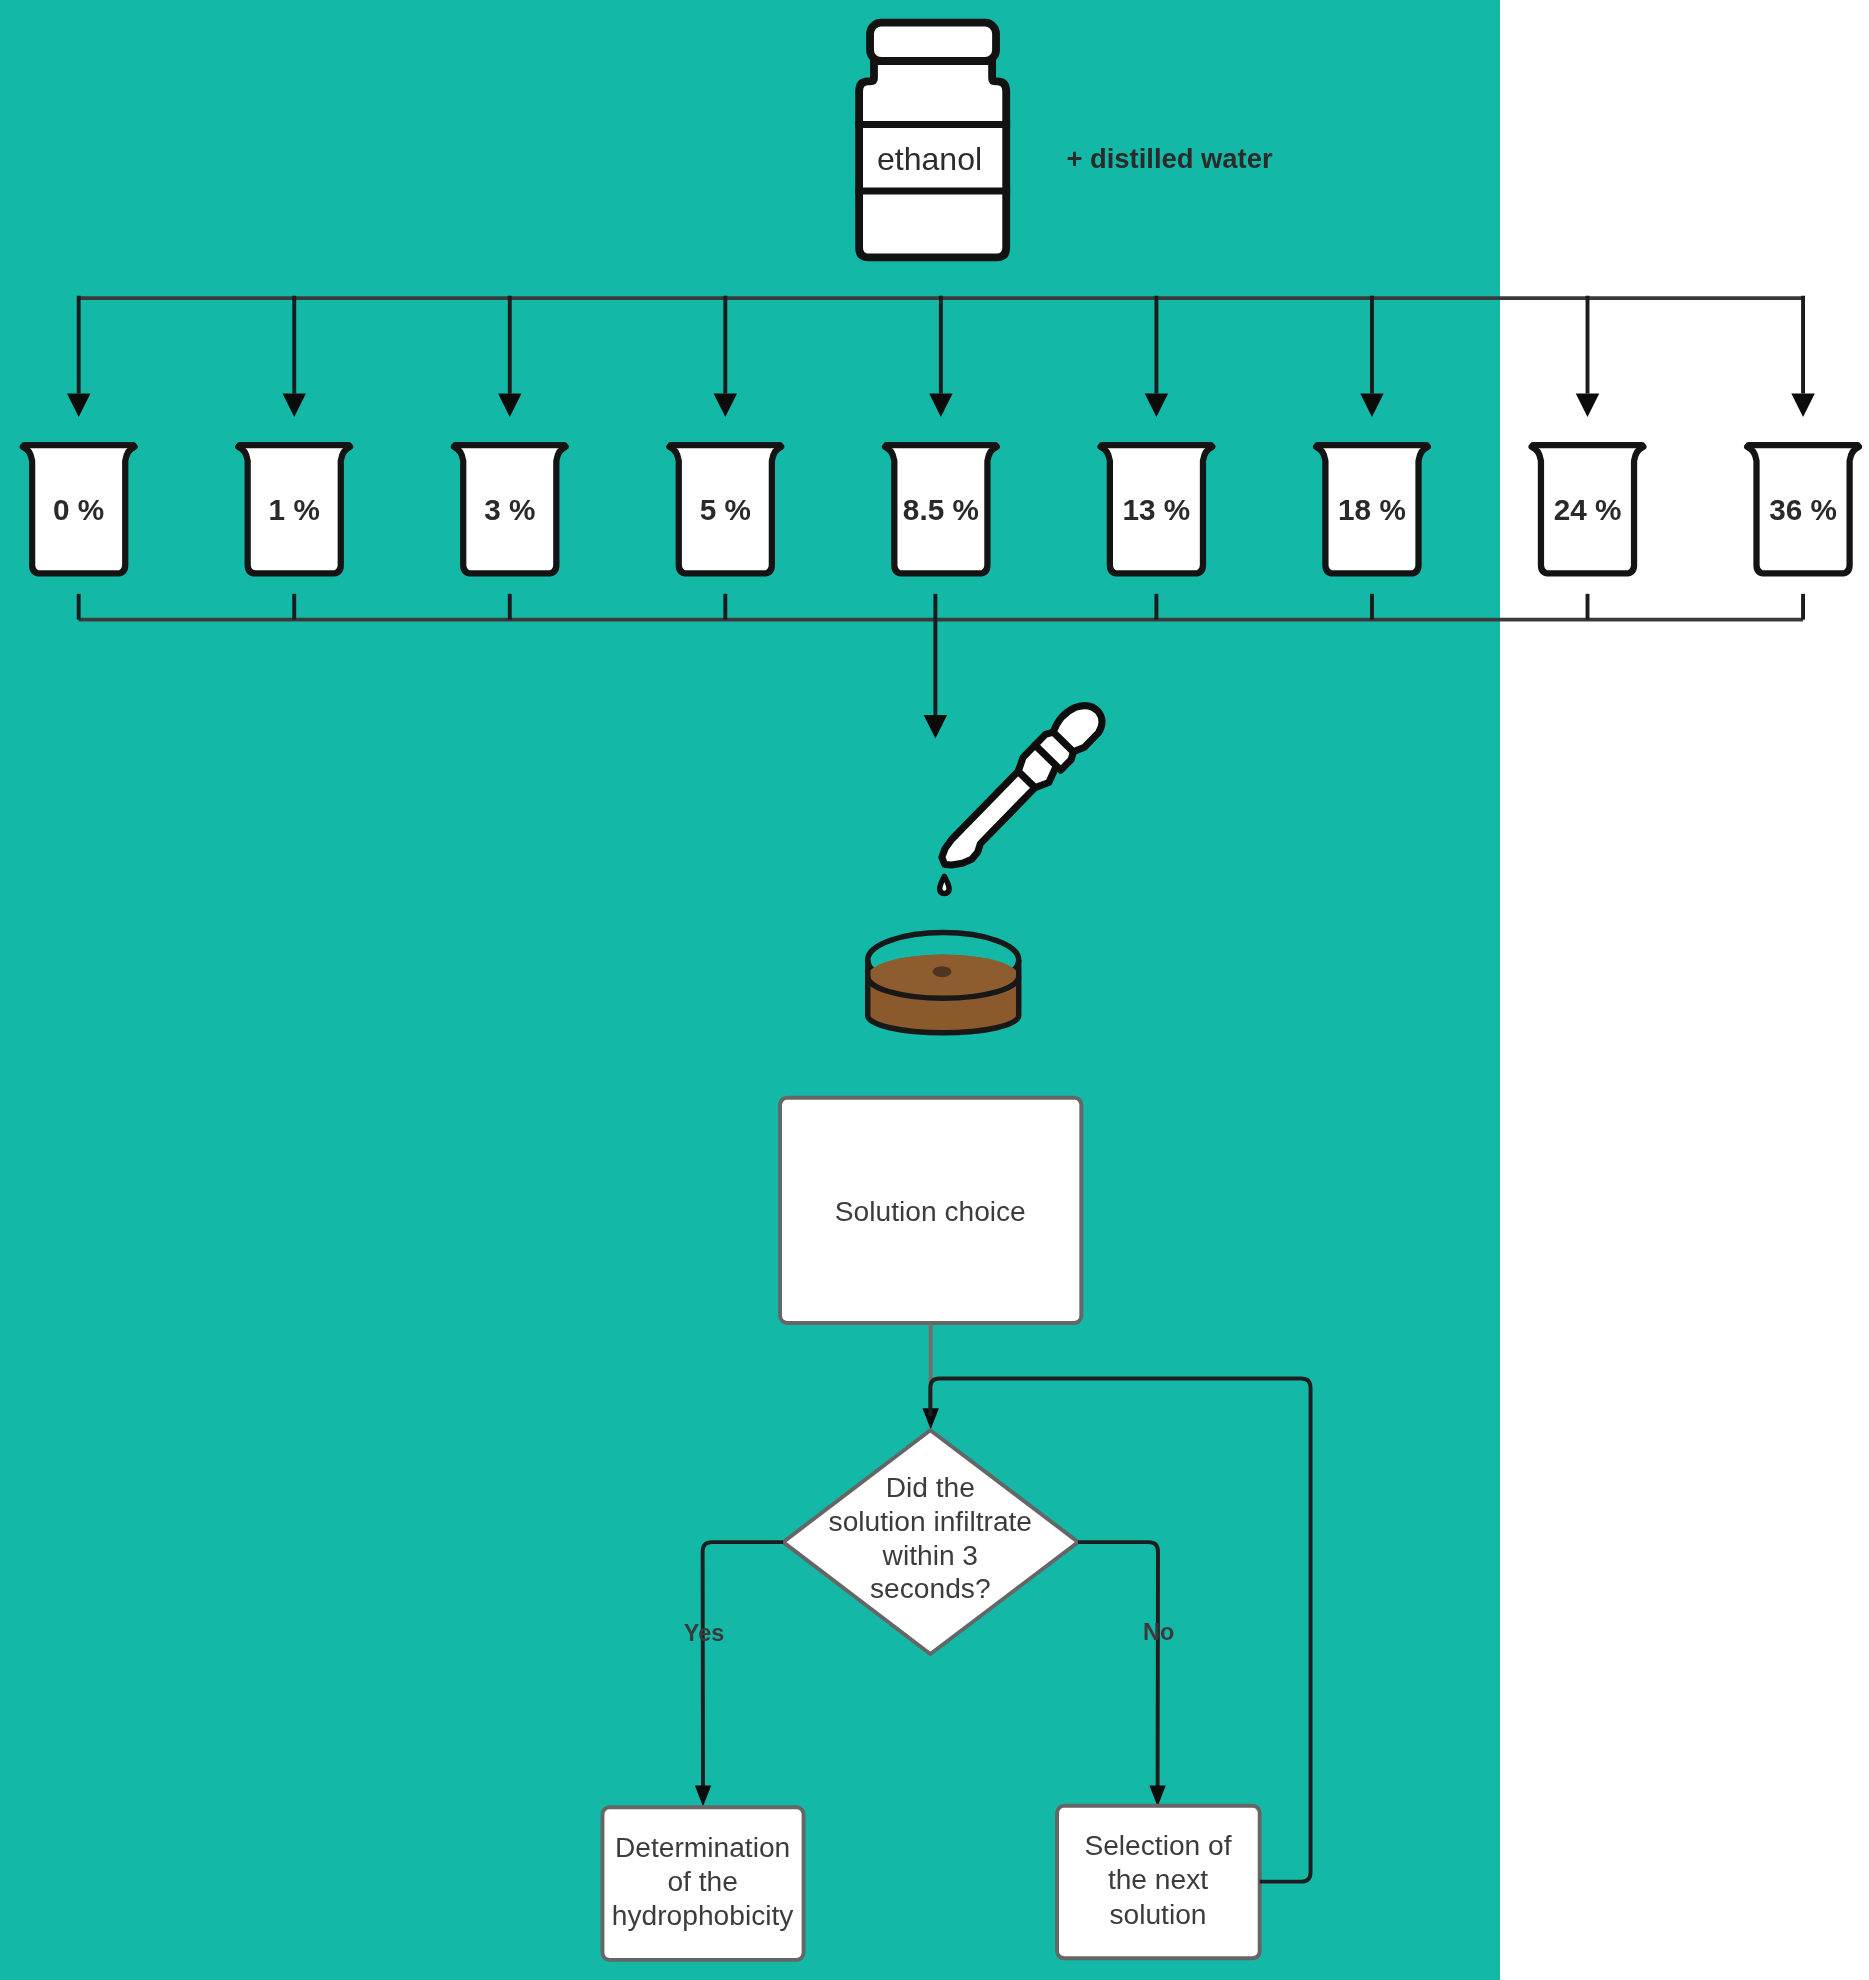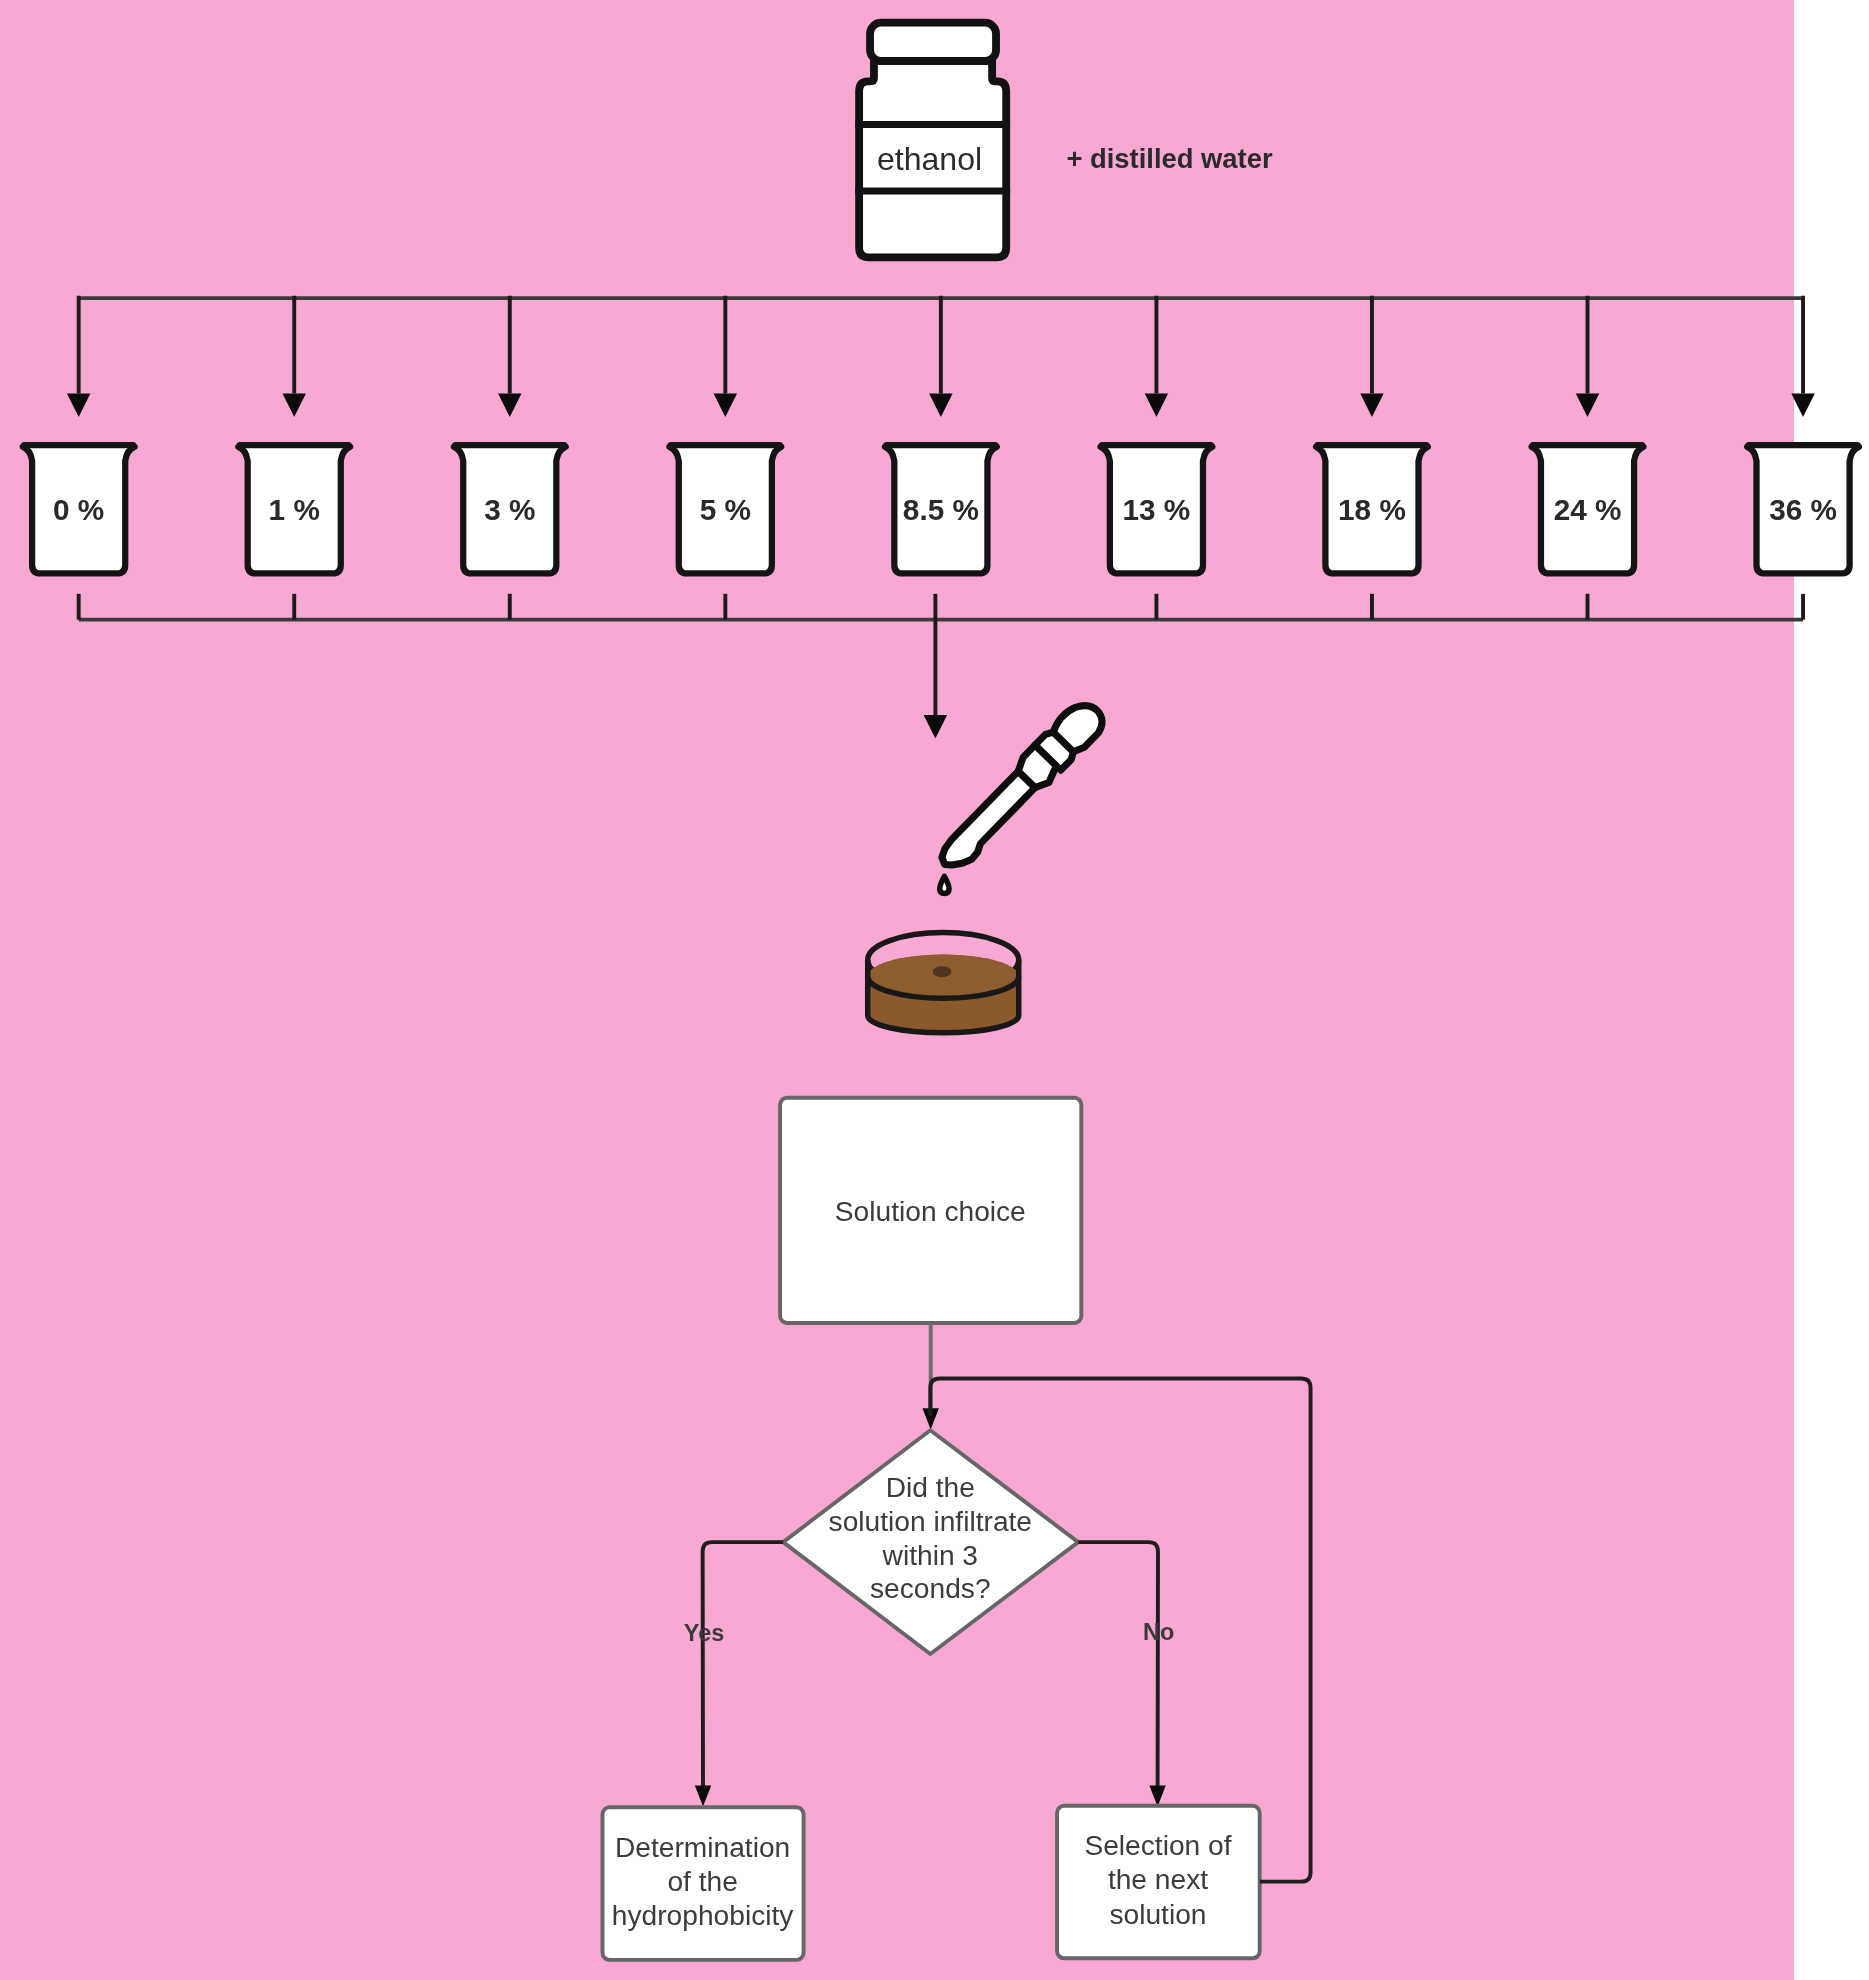--- a/index.html
+++ b/index.html
@@ -1,17 +1,17 @@
 <!DOCTYPE html>
 <html style="font-size:12.5px"><head>
 <meta charset="utf-8">
 <style>
   html,body{margin:0;padding:0;background:#ffffff;}
   body{width:1870px;height:1981px;overflow:hidden;font-family:"Liberation Sans",sans-serif;}
-  #stage{position:relative;width:1794px;height:1981px;background:#f9a8d4;}
+  #stage{position:relative;width:1500px;height:1981px;background:#14b8a6;}
   svg#diag{display:block;position:absolute;left:0;top:0;}
   text{font-family:"Liberation Sans",sans-serif;}
   .vessel{fill:#ffffff;stroke:#121212;stroke-width:10;stroke-linejoin:round;stroke-linecap:round;}
   .vessel-line{fill:none;stroke:#121212;stroke-width:9;stroke-linecap:butt;}
   .beaker{fill:#ffffff;stroke:#141414;stroke-width:8;stroke-linejoin:round;stroke-linecap:round;}
   .dist{fill:none;stroke:#3a3a3a;stroke-width:5;}
   .dist-arm{fill:none;stroke:#1b1b1b;stroke-width:5;}
   .arrowhead{fill:#0b0b0b;stroke:none;}
   .flowline{fill:none;stroke:#6e6e6e;stroke-width:5;}
   .flowline-dark{fill:none;stroke:#1e1e1e;stroke-width:5;}

